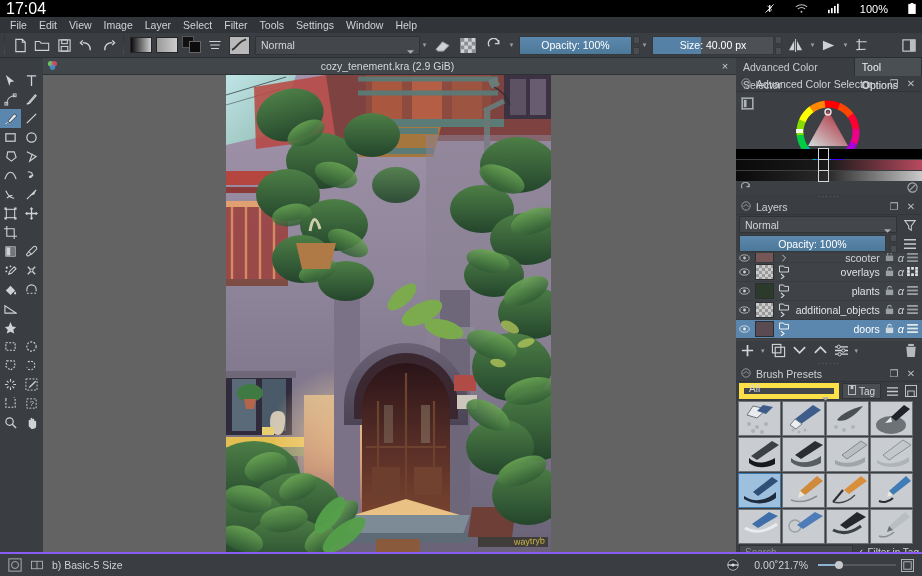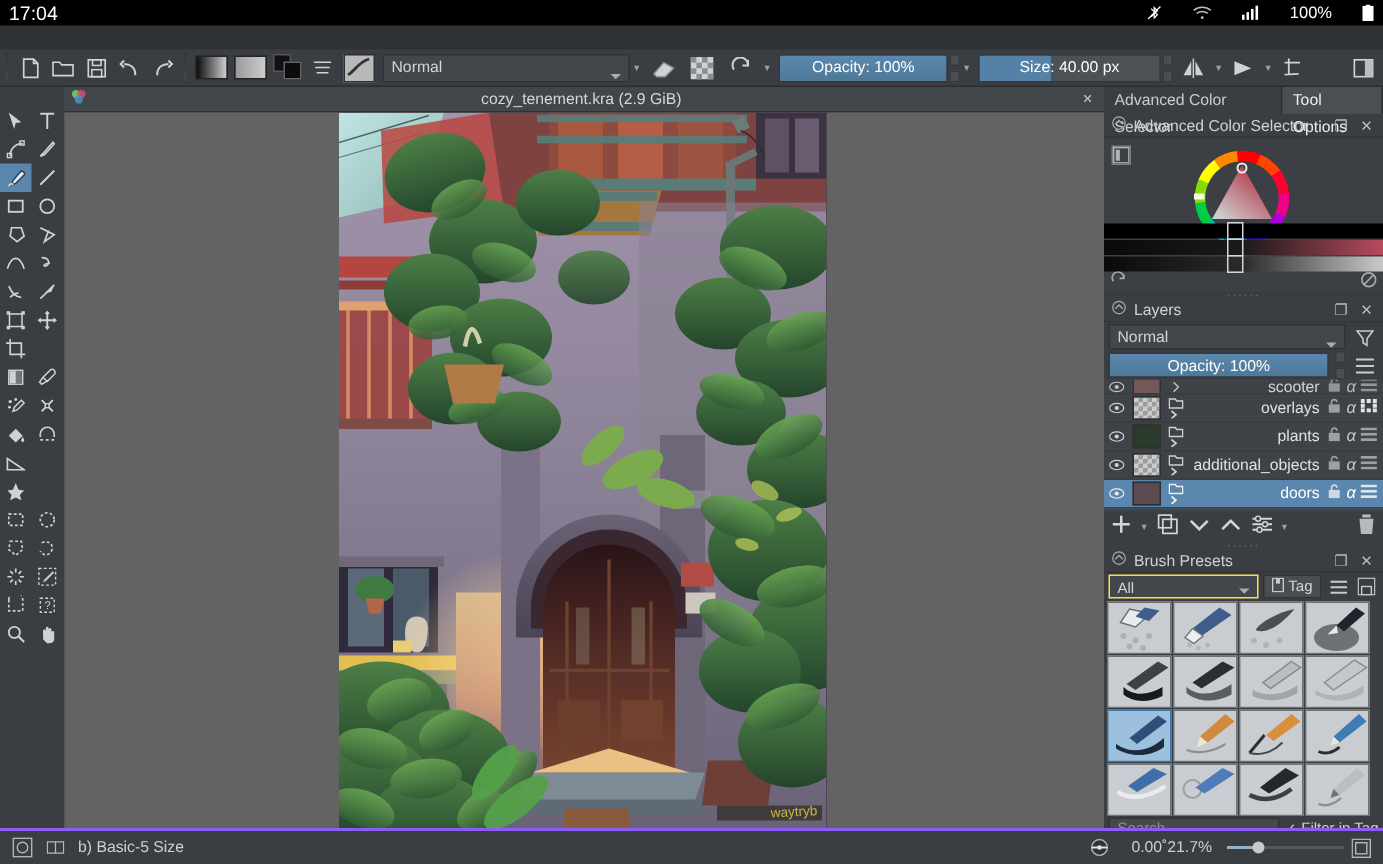--- a/index.html
+++ b/index.html
@@ -12,21 +12,21 @@
     overflow: hidden;
   }
   .app { position: relative; width: 922px; height: 576px; }
 
   
   .osbar {
     position: absolute; left: 0; top: 0; width: 922px; height: 17px;
     background: #000; color: #fff; display: flex; align-items: center;
     padding: 0 6px; font-size: 11px;
   }
-  .osbar .clock { font-size: 13px; }
+  .osbar .clock { font-size: 16px; }
   .osbar .right { margin-left: auto; display: flex; align-items: center; gap: 20px; }
   .osbar .right svg { display: block; }
 
   
   .menubar {
     position: absolute; left: 0; top: 17px; width: 922px; height: 16px;
     background: #31353a; display: flex; align-items: center; padding-left: 4px;
   }
   .menubar .mi {
     padding: 0 6px; height: 16px; line-height: 16px; font-size: 10.5px; color: #cfd2d4;
@@ -166,21 +166,21 @@
     background-size: 6px 6px; background-position: 0 0, 3px 3px; }
   .lr-grp { width: 12px; display:flex; flex-direction:column; align-items:center; }
   .lr-name { flex: 1; font-size: 10.5px; color: #dfe2e4; white-space: nowrap; overflow: hidden; text-align: right; }
   .layerrow.sel .lr-name { color: #ffffff; }
   .lr-icons { display: flex; align-items: center; gap: 3px; padding-right: 2px;}
   .layer-toolbar { display: flex; align-items: center; height: 20px; padding: 0 4px; gap: 6px; }
   .layer-toolbar .spacer { flex: 1; }
 
   
   .bp-row { display:flex; align-items:center; height: 18px; padding: 1px 3px; gap: 3px; }
-  .bp-combo { flex: 1; height: 16px; background: #43474b; border: 1px solid #fde047;
+  .bp-combo { flex: 1; height: 16px; background: #43474b; border: 5px solid #fde047;
     display:flex; align-items:flex-end; padding: 0 5px; font-size: 10px; color:#d3d6d8; position:relative;}
   .bp-tag { height: 16px; background: #4a4e52; border: 1px solid #303336; display:flex;
     align-items:center; gap:3px; padding: 0 5px; font-size: 10px; color:#d3d6d8;}
   .bp-grid { display: grid; grid-template-columns: repeat(4, 43px); gap: 1px; padding: 1px 2px;
      height: 144px; overflow: hidden;}
   .bp-cell { width: 43px; height: 35px; background: #c9cdd1; border:1px solid #6e7275; position: relative; overflow:hidden;}
   .bp-cell.sel { background: #9cc0dd; border-color:#3d78a8; }
   .bp-search-row { display:flex; align-items:center; height: 17px; padding: 0 3px; gap: 3px; }
   .bp-search { flex: 1; height: 15px; background: #45494d; border: 1px solid #303336;
     font-size: 10px; color: #8b9094; padding: 0 5px; line-height: 13px;}
@@ -236,20 +236,33 @@
       <span>100%</span>
       <span>
         <svg width="8" height="11" viewBox="0 0 8 12">
             <rect x="0.5" y="1.5" width="7" height="10" fill="#fff" stroke="#fff"></rect>
             <rect x="2.5" y="0" width="3" height="1.5" fill="#fff"></rect>
           </svg>
       </span>
     </span>
   </div>
 
+  <div class="menubar">
+    <div class="mi">File</div>
+    <div class="mi">Edit</div>
+    <div class="mi">View</div>
+    <div class="mi">Image</div>
+    <div class="mi">Layer</div>
+    <div class="mi">Select</div>
+    <div class="mi">Filter</div>
+    <div class="mi">Tools</div>
+    <div class="mi">Settings</div>
+    <div class="mi">Window</div>
+    <div class="mi">Help</div>
+  </div>
 
   <div class="toolbar">
     <div class="tb-sep"></div>
     <div class="tb-btn">
       <svg width="15" height="15" viewBox="0 0 16 16">
           <path d="M3 1.5h7l3 3v10H3z" fill="none" stroke="#d0d3d6" stroke-width="1.2"></path>
           <path d="M10 1.5v3h3" fill="none" stroke="#d0d3d6" stroke-width="1.2"></path>
         </svg>
     </div>
     <div class="tb-btn">

